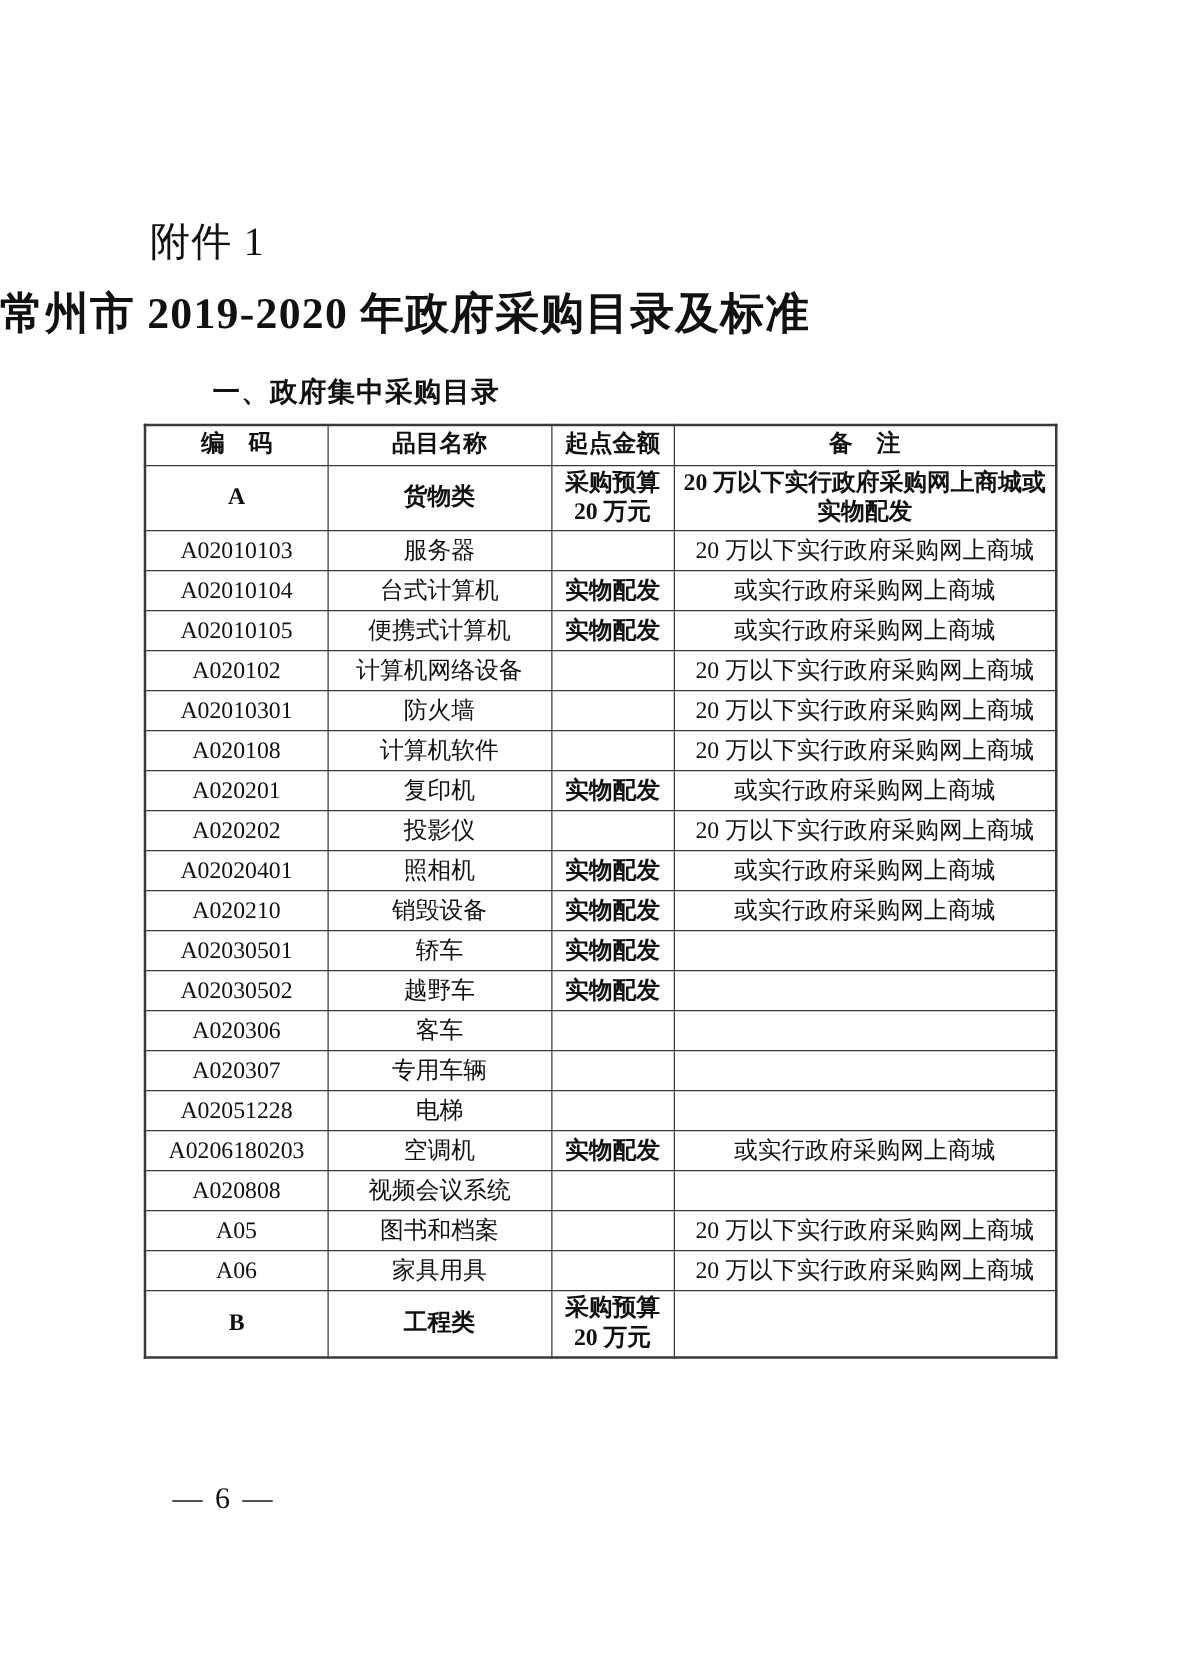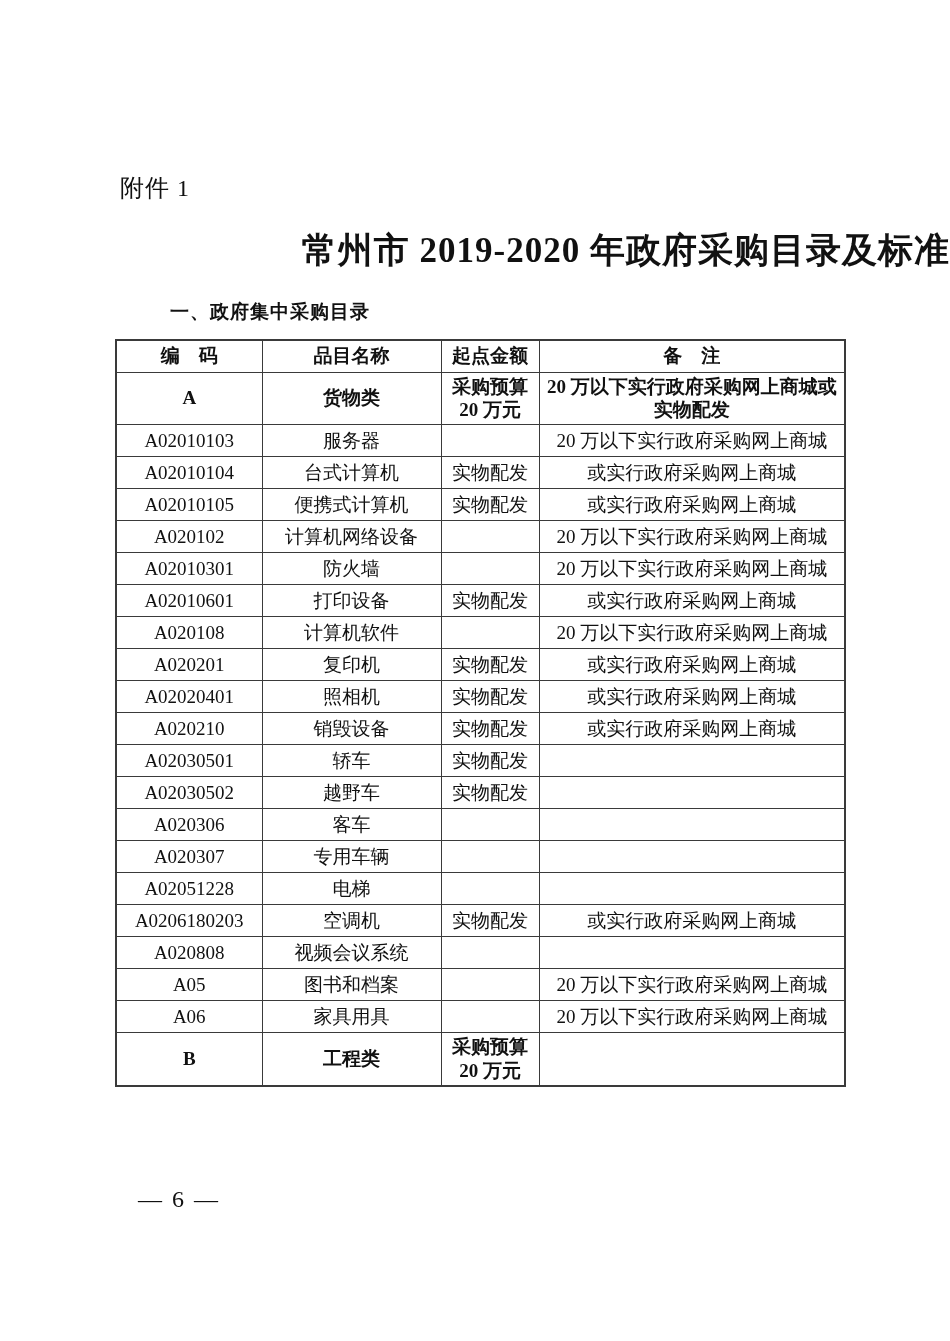--- a/index.html
+++ b/index.html
@@ -9,39 +9,39 @@
     width: 950px;
     height: 1341px;
     font-family: "Liberation Serif", "DejaVu Serif", serif;
     color: #111111;
     overflow: hidden;
   }
   .attachment-label {
     position: absolute;
     left: 120px;
     top: 172px;
-    font-size: 24px;
+    font-size: 32px;
     letter-spacing: 1px;
   }
   .doc-title {
     position: absolute;
     left: 0;
     top: 227px;
     width: 100%;
-    text-align: right;
+    text-align: left;
     font-size: 35px;
     font-weight: bold;
     letter-spacing: 1px;
     white-space: nowrap;
   }
   .section-heading {
     position: absolute;
     left: 170px;
     top: 299px;
-    font-size: 19px;
+    font-size: 22px;
     font-weight: bold;
     letter-spacing: 1px;
   }
   table.catalog {
     position: absolute;
     left: 115px;
     top: 339px;
     width: 721px;
     border-collapse: collapse;
     table-layout: fixed;
@@ -66,21 +66,21 @@
   .col-code      { width: 146px; }
   .col-name      { width: 179px; }
   .col-threshold { width: 98px;  }
   .col-remark    { width: 306px; }
   td.col-remark {
     text-align: left;
     padding-left: 7px;
     padding-right: 6px;
     margin-left: 11px;
   }
-  td.col-threshold { white-space: pre-line; }
+  td.col-threshold { white-space: pre-line; font-weight: bold; }
   .page-number {
     position: absolute;
     left: 138px;
     top: 1186px;
     font-size: 24px;
     letter-spacing: 2px;
   }
 </style>
 </head>
 <body>
@@ -138,36 +138,36 @@
         <td class="col-threshold"></td>
         <td class="col-remark">20 万以下实行政府采购网上商城</td>
       </tr>
       <tr>
         <td class="col-code">A02010301</td>
         <td class="col-name">防火墙</td>
         <td class="col-threshold"></td>
         <td class="col-remark">20 万以下实行政府采购网上商城</td>
       </tr>
       <tr>
-        <td class="col-code">A02010601</td>
-        <td class="col-name">打印设备</td>
-        <td class="col-threshold">实物配发</td>
-        <td class="col-remark">或实行政府采购网上商城</td>
-      </tr>
-      <tr>
         <td class="col-code">A020108</td>
         <td class="col-name">计算机软件</td>
         <td class="col-threshold"></td>
         <td class="col-remark">20 万以下实行政府采购网上商城</td>
       </tr>
       <tr>
         <td class="col-code">A020201</td>
         <td class="col-name">复印机</td>
         <td class="col-threshold">实物配发</td>
         <td class="col-remark">或实行政府采购网上商城</td>
+      </tr>
+      <tr>
+        <td class="col-code">A020202</td>
+        <td class="col-name">投影仪</td>
+        <td class="col-threshold"></td>
+        <td class="col-remark">20 万以下实行政府采购网上商城</td>
       </tr>
       <tr>
         <td class="col-code">A02020401</td>
         <td class="col-name">照相机</td>
         <td class="col-threshold">实物配发</td>
         <td class="col-remark">或实行政府采购网上商城</td>
       </tr>
       <tr>
         <td class="col-code">A020210</td>
         <td class="col-name">销毁设备</td>

